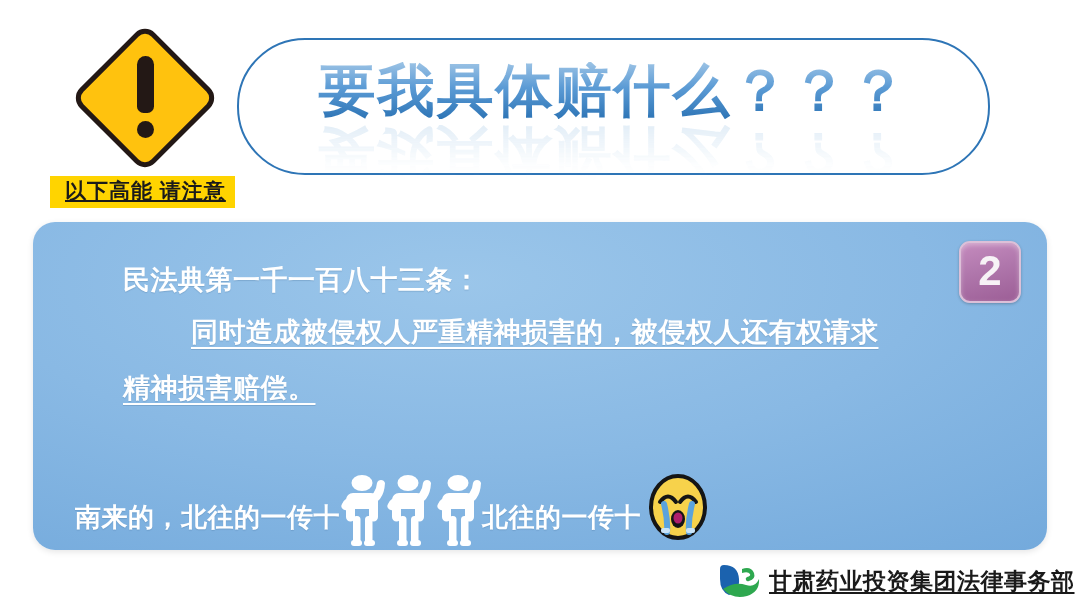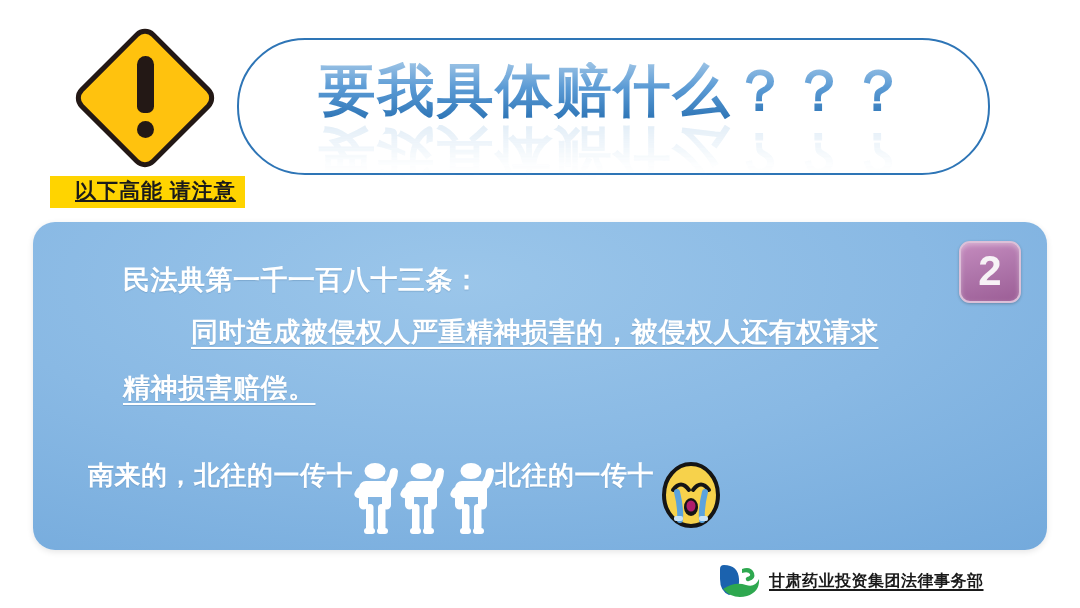--- a/index.html
+++ b/index.html
@@ -62,21 +62,21 @@
     background: #231815;
     border-radius: 50%;
   }
 
   
   #warning-banner {
     position: absolute;
     left: 50px;
     top: 176px;
     background: #FFD400;
-    padding: 3px 9px 5px 25px;
+    padding: 3px 9px 5px 15px;
     font-size: 21px;
     font-weight: bold;
     color: #1a1a1a;
     letter-spacing: 1px;
     text-decoration: underline;
     text-underline-offset: 2px;
     white-space: nowrap;
     line-height: 1.15;
   }
 
@@ -177,26 +177,26 @@
     text-shadow: 0 1px 1px rgba(40,80,120,0.20);
     margin-left: 48px;
   }
   #law-heading { left: 42px; top: 42px; }
   #law-body-1  { left: 110px; top: 94px; text-decoration: underline; text-underline-offset: 6px; text-decoration-thickness: 2px; }
   #law-body-2  { left: 42px;  top: 150px; text-decoration: underline; text-underline-offset: 6px; text-decoration-thickness: 2px; }
 
   
   #caption-row {
     position: absolute;
-    left: 55px;
+    left: 42px;
     top: 240px;
     width: 930px;
     height: 84px;
     display: flex;
-    align-items: flex-start;
+    align-items: flex-end;
   }
   .caption-text {
     color: #ffffff;
     font-size: 26px;
     font-weight: bold;
     letter-spacing: 0.5px;
     line-height: 1;
     white-space: nowrap;
     padding-bottom: 16px;
     text-shadow: 0 1px 1px rgba(40,80,120,0.20);
@@ -226,21 +226,21 @@
   #footer {
     position: absolute;
     left: 716px;
     top: 563px;
     display: flex;
     align-items: center;
     gap: 9px;
   }
   #footer-logo { width: 44px; height: 36px; flex: 0 0 auto; }
   #footer-text {
-    font-size: 16px;
+    font-size: 23px;
     font-weight: bold;
     color: #1a1a1a;
     letter-spacing: 0.5px;
     text-decoration: underline;
     text-underline-offset: 3px;
     text-decoration-thickness: 2px;
     white-space: nowrap;
   }
 </style>
 </head>

